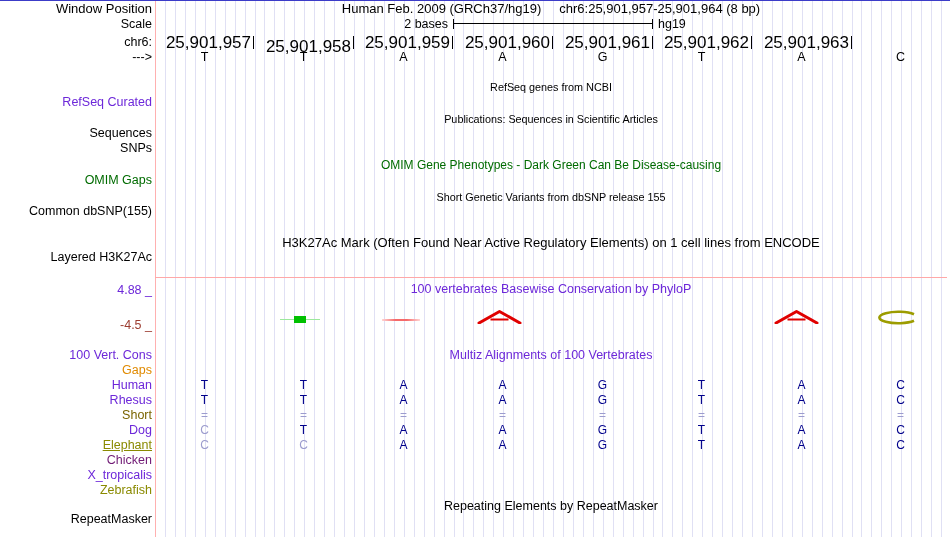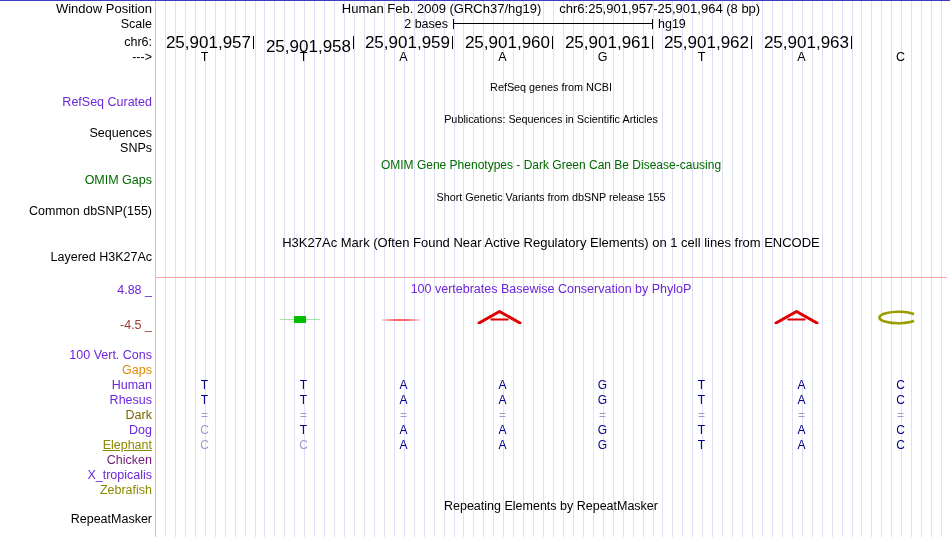--- a/index.html
+++ b/index.html
@@ -59,21 +59,21 @@
   <div class="lbl" style="top:204px;">Common dbSNP(155)</div>
   <div class="lbl" style="top:250px;">Layered H3K27Ac</div>
 
   <div class="lbl blue" style="top:283px;">4.88 _</div>
   <div class="lbl blue" style="top:306px;margin-top:42px;">100 Vert. Cons</div>
   <div class="lbl maroon" style="top:318px;">-4.5 _</div>
 
   <div class="lbl orange" style="top:363px;">Gaps</div>
   <div class="lbl blue" style="top:378px;">Human</div>
   <div class="lbl blue" style="top:393px;">Rhesus</div>
-  <div class="lbl olive-dk" style="top:408px;">Dark</div>
+  <div class="lbl olive-dk" style="top:408px;">Short</div>
   <div class="lbl blue" style="top:423px;">Dog</div>
   <div class="lbl olive" style="top:438px;text-decoration:underline;">Elephant</div>
   <div class="lbl chicken-green" style="top:453px;">Chicken</div>
   <div class="lbl blue" style="top:468px;">X_tropicalis</div>
   <div class="lbl olive" style="top:483px;">Zebrafish</div>
 
   <div class="lbl" style="top:512px;padding-left:47px;">RepeatMasker</div>
 
   <div id="plot">
     <div id="gridlines">
@@ -193,20 +193,21 @@
     <div class="basecol z1" style="top:50px;left:497px;">T</div>
     <div class="basecol z1" style="top:50px;left:597px;">A</div>
     <div class="basecol z1" style="top:50px;left:696px;">C</div>
 
     <div class="ctr t11 z1" style="top:113px;">Publications: Sequences in Scientific Articles</div>
     <div class="ctr t11 z1" style="top:81px;">RefSeq genes from NCBI</div>
     <div class="ctr t12 green z1" style="top:159px;">OMIM Gene Phenotypes - Dark Green Can Be Disease-causing</div>
     <div class="ctr t11 z1" style="top:191px;">Short Genetic Variants from dbSNP release 155</div>
     <div class="ctr t13 z1" style="top:236px;">H3K27Ac Mark (Often Found Near Active Regulatory Elements) on 1 cell lines from ENCODE</div>
     <div class="ctr t125 blue z1" style="top:282px;">100 vertebrates Basewise Conservation by PhyloP</div>
+    <div class="ctr t125 blue z1" style="top:348px;">Multiz Alignments of 100 Vertebrates</div>
     <div class="ctr t125 z1" style="top:499px;">Repeating Elements by RepeatMasker</div>
 
     <div class="mark" style="left:125px;top:319px;width:40px;height:1px;background:#9CE89C;"></div>
     <div class="mark" style="left:139px;top:316px;width:12px;height:7px;background:#00C000;"></div>
     <div class="mark" style="left:227px;top:319px;width:38px;height:2px;background:linear-gradient(90deg,#FFD5D5,#F56A6A 35%,#F56A6A 65%,#FFD5D5);"></div>
     <div class="mark" style="left:322px;top:309px;">
       <svg width="45" height="15" viewBox="0 0 45 15">
         <path d="M2 14 L22.5 2.5 L43 14" fill="none" stroke="#E00000" stroke-width="3" stroke-linejoin="round" stroke-linecap="round"></path>
         <path d="M13.5 10.5 L31.5 10.5" stroke="#E00000" stroke-width="2"></path>
       </svg>

